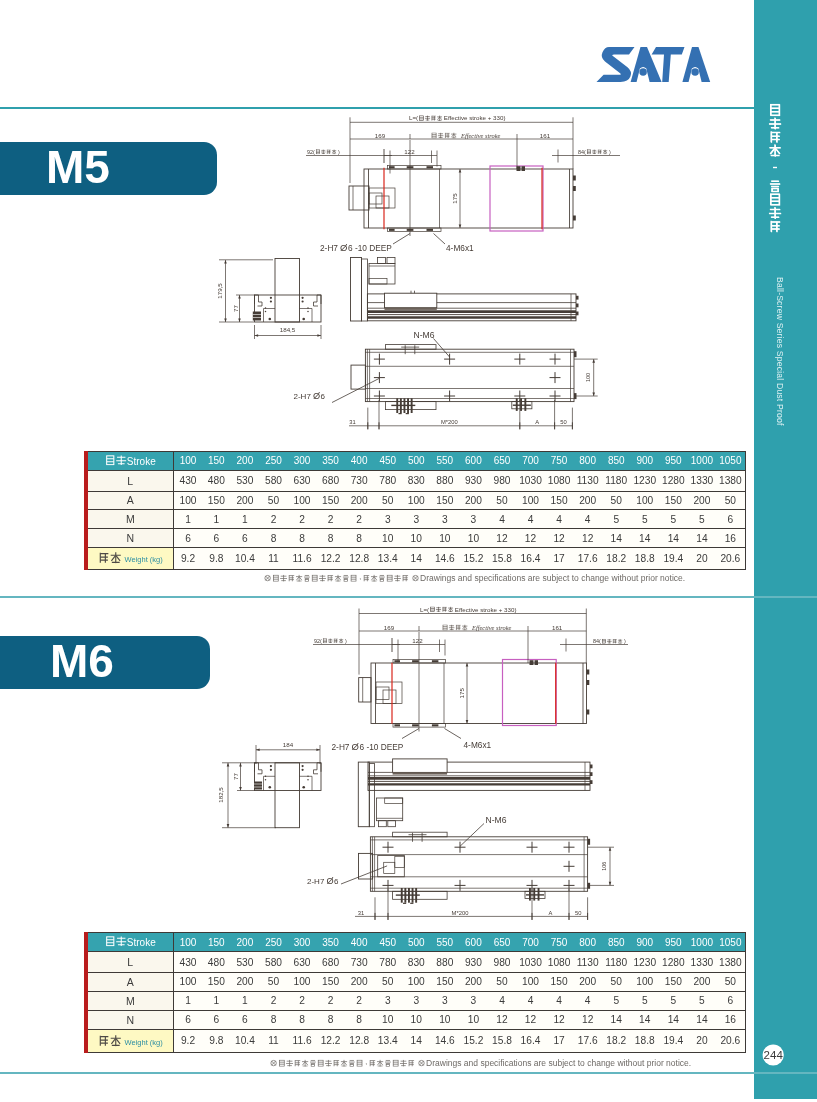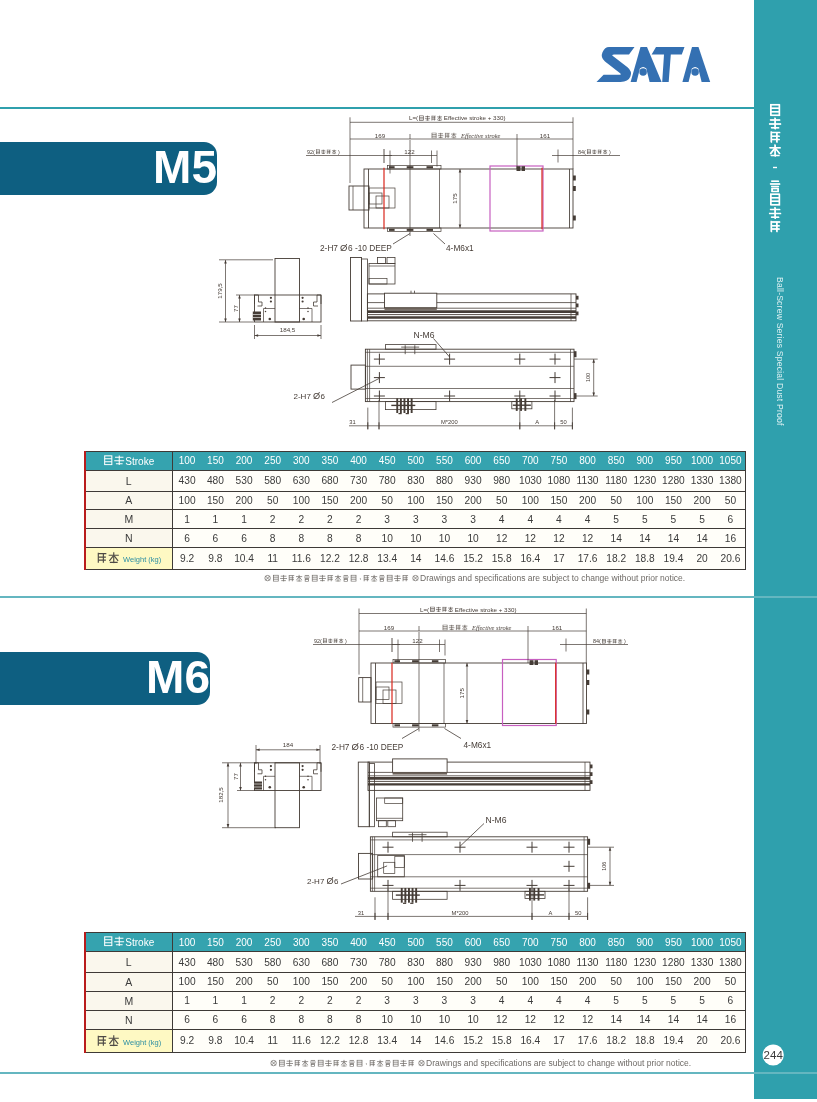--- a/index.html
+++ b/index.html
@@ -1,34 +1,34 @@
 <!DOCTYPE html>
 <html><head><meta charset="utf-8"><style>
 *{margin:0;padding:0;box-sizing:border-box}
 html,body{width:817px;height:1102px;background:#fff;font-family:"Liberation Sans",sans-serif;position:relative;overflow:hidden}
 .sidebar{position:absolute;left:754px;top:0;width:63px;height:1099px;background:#2fa0ad}
 .toprule{position:absolute;left:0;top:107.2px;width:754px;height:1.7px;background:#2fa0ad}
 .divrule{position:absolute;height:2.1px;background:#64b6c0}
-.mbox{position:absolute;left:0;background:#0e5f81;border-radius:0 13px 13px 0;color:#fff;font-weight:bold;font-size:46px;text-align:right;font-family:"Liberation Sans",sans-serif}
+.mbox{position:absolute;left:0;background:#0e5f81;border-radius:0 13px 13px 0;color:#fff;font-weight:bold;font-size:46px;text-align:left;font-family:"Liberation Sans",sans-serif}
 table.spec{position:absolute;left:83.5px;width:662px;border-collapse:collapse;table-layout:fixed;font-family:"Liberation Sans",sans-serif}
 table.spec td{border-top:1px solid #3e3a37;border-bottom:1px solid #3e3a37;text-align:center;vertical-align:middle;font-size:10.2px;color:#3b3b3b;padding:0}
-table.spec td:first-child{width:88px;border-right:1.4px solid #3e3a37;border-left:2px solid #b91c1c}
+table.spec td:first-child{width:88px;border-right:1.4px solid #3e3a37;border-left:4px solid #b91c1c}
 table.spec td:last-child{border-right:1.4px solid #3e3a37}
 table.spec tr.hd td{background:#35a3af;color:#fff;font-size:10px;border-top:1.6px solid #3e3a37}
 table.spec td.lab{background:#faf7ed;font-size:10.5px}
 table.spec td.lab0{background:#35a3af}
 table.spec td.lab2{background:#fef9c3}
 table.spec td.d{background:#fffef9}
 table.spec .wt{color:#2d8fa3;font-size:7.5px}
 svg.page{position:absolute;left:0;top:0}
 </style></head><body>
 <div class="sidebar"></div>
 <div class="toprule"></div>
 <div class="mbox" style="top:142px;width:217px;height:53px;line-height:51px;text-indent:46px">M5</div>
-<div class="mbox" style="top:652px;width:210px;height:53px;line-height:51px;text-indent:50px">M6</div>
+<div class="mbox" style="top:636px;width:210px;height:53px;line-height:51px;text-indent:50px">M6</div>
 <table class="spec" style="top:450.5px">
     <tbody>
       <tr class="hd" style="height:19px">
         <td class="lab0"><svg width="22" height="11" viewBox="0 0 22 11" style="vertical-align:-1.5px">
             <use href="#gA" x="0" y="0" width="10.5" height="10.5" color="#fff"></use>
             <use href="#gB" x="11" y="0" width="10.5" height="10.5" color="#fff"></use>
           </svg><span style="color:#fff">Stroke</span></td>
         <td>100</td>
         <td>150</td>
         <td>200</td>

